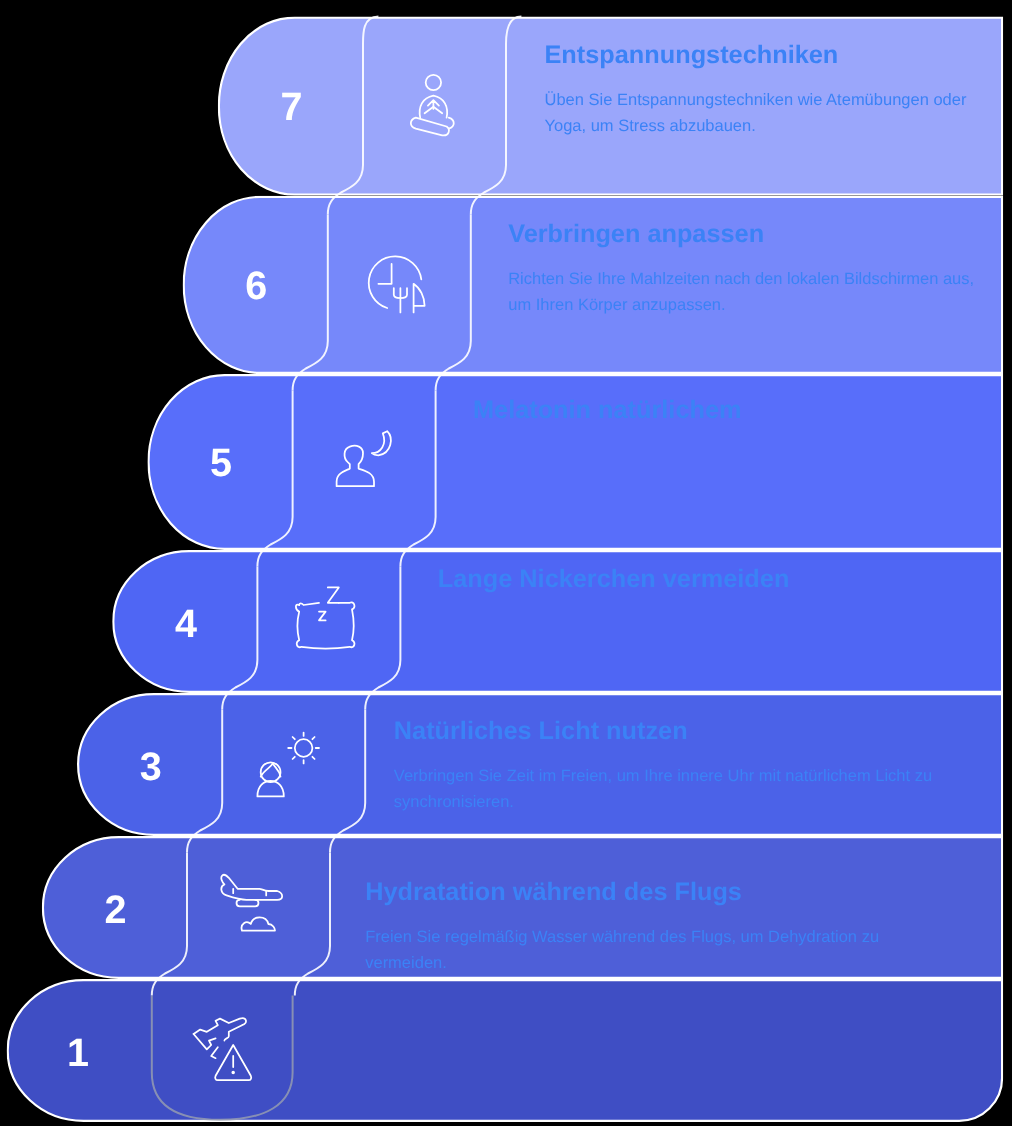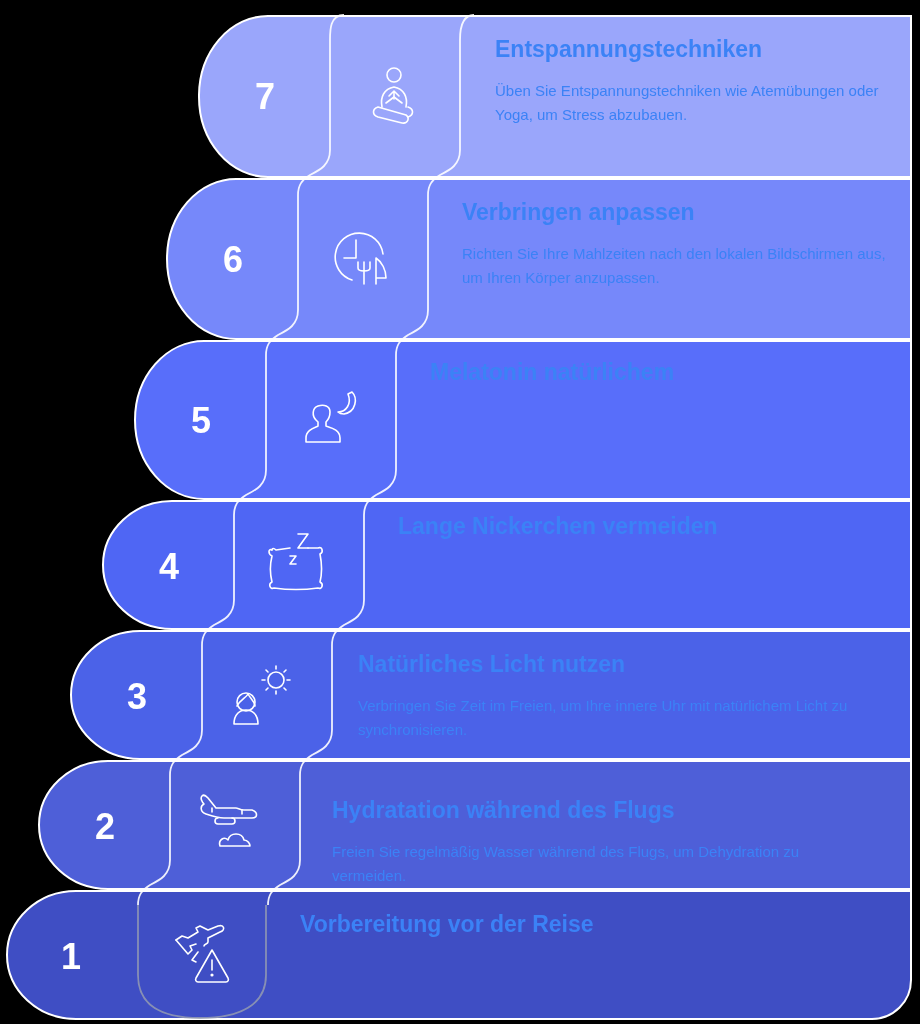--- a/index.html
+++ b/index.html
@@ -141,21 +141,20 @@
     <svg viewBox="0 0 64 64" fill="none" stroke="#fff" stroke-width="1.6" stroke-linecap="round" stroke-linejoin="round">
       <path d="M8 20 L14 16 L20 18 L30 12 L28 8 L32 6 L40 10 L50 6 C56 4 58 10 52 12 L40 18 V22 C40 24 36 24 36 26"></path>
       <path d="M8 20 L20 34 L24 30 L22 26 L28 24"></path>
       <path d="M30 32 L24 40 L28 42"></path>
       <path d="M44 30 L60 58 C61 60 60 62 58 62 H30 C28 62 27 60 28 58 Z"></path>
       <path d="M44 40 V50"></path>
       <circle cx="44" cy="55" r="0.8" fill="#fff"></circle>
     </svg>
   </div>
   <div class="text" style="left:294px; top:20px; width:580px;">
-    <h3 class="title">Vorbereitung vor der Reise</h3>
   </div>
 </div>
 
 <svg class="overlay" width="920" height="1024" viewBox="0 0 920 1024" fill="none" stroke="#ffffff" stroke-width="1.8" stroke-opacity="0.9">
 
   <path d="M344 15 C330 15 330 30 330 40 V150 C330 165 320 170 310 175 C302 180 298 185 298 195"></path>
   <path d="M474 15 C462 15 460 30 460 40 V150 C460 165 450 170 440 175 C432 180 428 185 428 195"></path>
 
   <path d="M298 195 V310 C298 325 288 330 278 335 C270 340 266 345 266 355"></path>
   <path d="M428 195 V310 C428 325 418 330 408 335 C400 340 396 345 396 355"></path>

